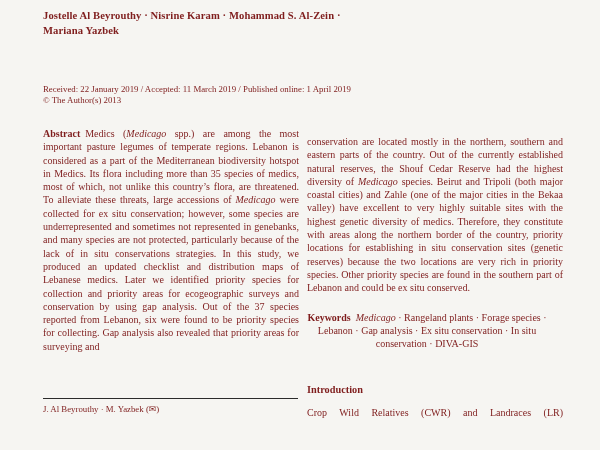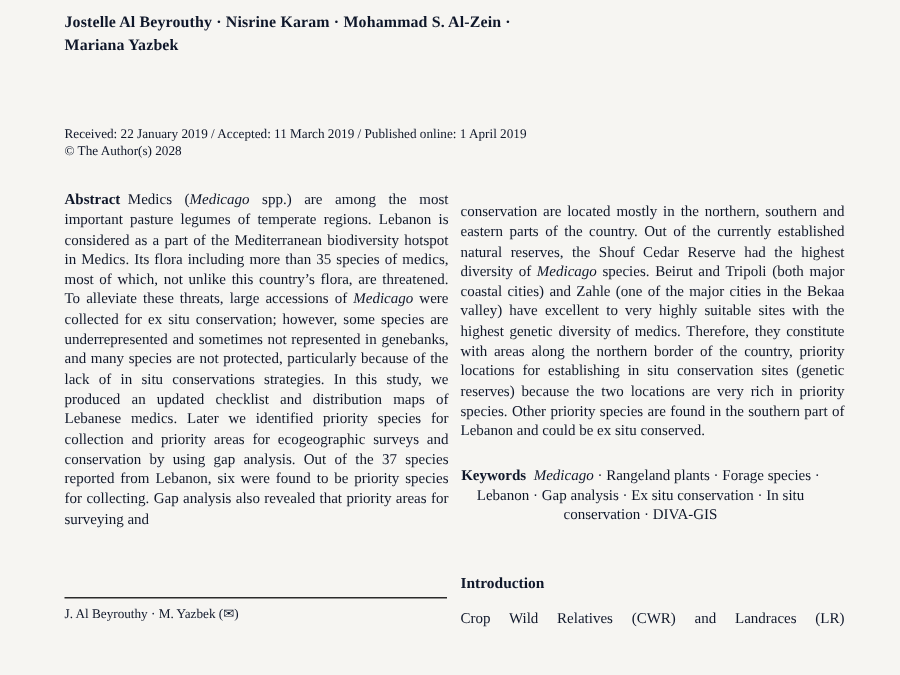--- a/index.html
+++ b/index.html
@@ -1,18 +1,18 @@
 <!DOCTYPE html>
 <html><head>
 <meta charset="utf-8">
 <style>
   html,body{margin:0;padding:0;background:#e9e8e5;}
   .page{
     position:relative;width:600px;height:450px;overflow:hidden;
-    background:#f6f5f2;color:#0f172a;
+    background:#f6f5f2;color:#7f1d1d;
     font-family:"Liberation Serif", serif;
     filter:blur(0.24px);
   }
   .authors{position:absolute;left:43px;top:9px;width:430px;
     font-weight:bold;font-size:10.6px;line-height:14.5px;letter-spacing:0.1px;}
   .dates{position:absolute;left:43px;top:84px;width:480px;
     font-size:8.8px;line-height:11.4px;}
   .col-left{position:absolute;left:43px;top:127px;width:256px;}
   .col-right{position:absolute;left:307px;top:135px;width:256px;}
   .body{margin:0;font-size:10px;line-height:13.3px;}
@@ -30,21 +30,21 @@
 
 <div class="page">
 
   <header class="authors">
     <div>Jostelle Al Beyrouthy · Nisrine Karam · Mohammad S. Al-Zein ·</div>
     <div>Mariana Yazbek</div>
   </header>
 
   <div class="dates">
     <div>Received: 22 January 2019 / Accepted: 11 March 2019 / Published online: 1 April 2019</div>
-    <div>© The Author(s) 2028</div>
+    <div>© The Author(s) 2013</div>
   </div>
 
   <div class="col-left">
     <p class="body just"><span class="seg-b">Abstract</span><span> Medics (</span><span class="seg-i">Medicago</span><span> spp.) are among the most important pasture legumes of temperate regions. Lebanon is considered as a part of the Mediterranean biodiversity hotspot in Medics. Its flora including more than 35 species of medics, most of which, not unlike this country’s flora, are threatened. To alleviate these threats, large accessions of </span><span class="seg-i">Medicago</span><span> were collected for ex situ conservation; however, some species are underrepresented and sometimes not represented in genebanks, and many species are not protected, particularly because of the lack of in situ conservations strategies. In this study, we produced an updated checklist and distribution maps of Lebanese medics. Later we identified priority species for collection and priority areas for ecogeographic surveys and conservation by using gap analysis. Out of the 37 species reported from Lebanon, six were found to be priority species for collecting. Gap analysis also revealed that priority areas for surveying and</span></p>
   </div>
 
   <div class="footnote-rule"></div>
 
   <div class="footnote">
     <div><span>J. Al Beyrouthy · M. Yazbek</span> <span>(✉)</span></div>

